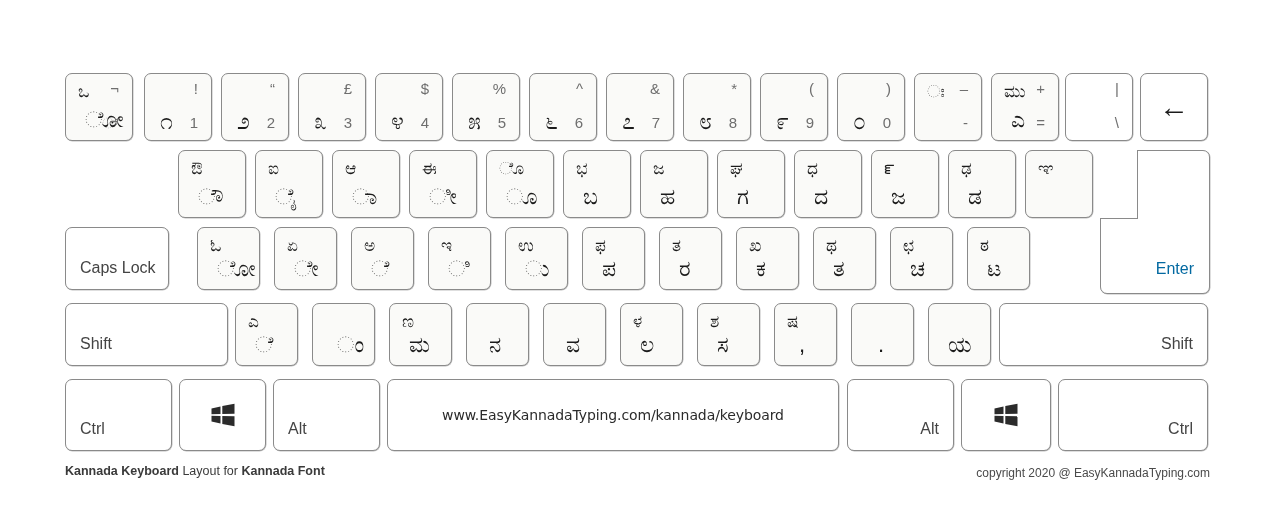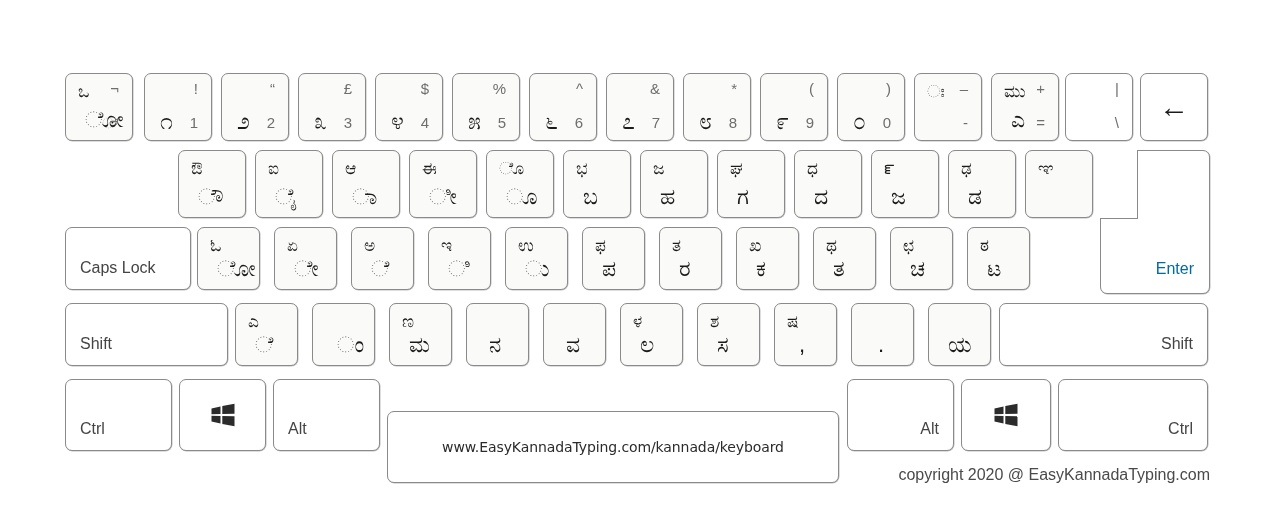--- a/index.html
+++ b/index.html
@@ -154,21 +154,21 @@
     font-size: 12.5px;
     color: #3a3a3a;
   }
   .footer-left b {
     font-weight: bold;
   }
   .footer-right {
     position: absolute;
     right: 70px;
     top: 466px;
-    font-size: 16px;
+    font-size: 12px;
     color: #4a4a4a;
   }
 </style>
 </head>
 <body>
 
 <div id="keyboard">
 
   <div class="key" style="left:65px;top:73px;width:68px;height:68px;">
     <span class="lbl tl">ಒ</span>
@@ -312,21 +312,21 @@
   <div class="enterkey" style="left:1100px;top:150px;width:108px;height:142px;">
     <div class="body"></div>
     <div class="cover" style="left:1px;top:68px;width:36px;height:14px;"></div>
     <div class="notch" style="left:0px;top:0px;width:38px;height:69px;background:#ffffff;border-left:none;border-bottom:1px solid #8a8a8a;border-right:1px solid #8a8a8a;border-top:none;"></div>
     <div class="cover" style="left:0px;top:0px;width:37px;height:68px;background:#ffffff;"></div>
     <div class="notch" style="left:37px;top:0px;width:1px;height:69px;background:#8a8a8a;border:none;"></div>
     <div class="cover" style="left:0px;top:68px;width:38px;height:1px;background:#8a8a8a;"></div>
     <span class="enterlabel">Enter</span>
   </div>
 
-  <div class="key plain" style="left:65px;top:227px;width:126px;height:63px;padding-left:23px;">
+  <div class="key plain" style="left:65px;top:227px;width:104px;height:63px;padding-left:23px;">
     <span class="modlbl left">Caps Lock</span>
   </div>
 
   <div class="key" style="left:197px;top:227px;width:63px;height:63px;">
     <span class="lbl tl">ಓ</span>
     <span class="lbl bl">ೋ</span>
   </div>
   <div class="key" style="left:274px;top:227px;width:63px;height:63px;">
     <span class="lbl tl">ಏ</span>
     <span class="lbl bl">ೇ</span>
@@ -429,21 +429,21 @@
         <path d="M1.5,12.7 L10.5,12.9 L10.5,20.6 L1.5,18.5 Z" fill="#2b2b2b"></path>
         <path d="M12.3,13.0 L24.5,13.2 L24.5,23.3 L12.3,21.0 Z" fill="#2b2b2b"></path>
       </svg>
     </span>
   </div>
 
   <div class="key plain" style="left:273px;top:379px;width:107px;height:72px;">
     <span class="modlbl left">Alt</span>
   </div>
 
-  <div class="key plain" style="left:387px;top:379px;width:452px;height:72px;margin-top:32px;">
+  <div class="key plain" style="left:387px;top:379px;width:452px;height:72px;">
     <span class="spaceurl">www.EasyKannadaTyping.com/kannada/keyboard</span>
   </div>
 
   <div class="key plain" style="left:847px;top:379px;width:107px;height:72px;">
     <span class="modlbl right">Alt</span>
   </div>
 
   <div class="key plain" style="left:961px;top:379px;width:90px;height:72px;">
     <span class="winlogo">
       <svg viewBox="0 0 26 24" width="26" height="24" aria-hidden="true">
@@ -452,16 +452,19 @@
         <path d="M1.5,12.7 L10.5,12.9 L10.5,20.6 L1.5,18.5 Z" fill="#2b2b2b"></path>
         <path d="M12.3,13.0 L24.5,13.2 L24.5,23.3 L12.3,21.0 Z" fill="#2b2b2b"></path>
       </svg>
     </span>
   </div>
 
   <div class="key plain" style="left:1058px;top:379px;width:150px;height:72px;">
     <span class="modlbl right">Ctrl</span>
   </div>
 
+  <div class="footer-left">
+    <b>Kannada Keyboard</b><span> Layout for </span><b>Kannada Font</b>
+  </div>
 
   <div class="footer-right">copyright 2020 @ EasyKannadaTyping.com</div>
 
 </div>
 
 </body></html>

